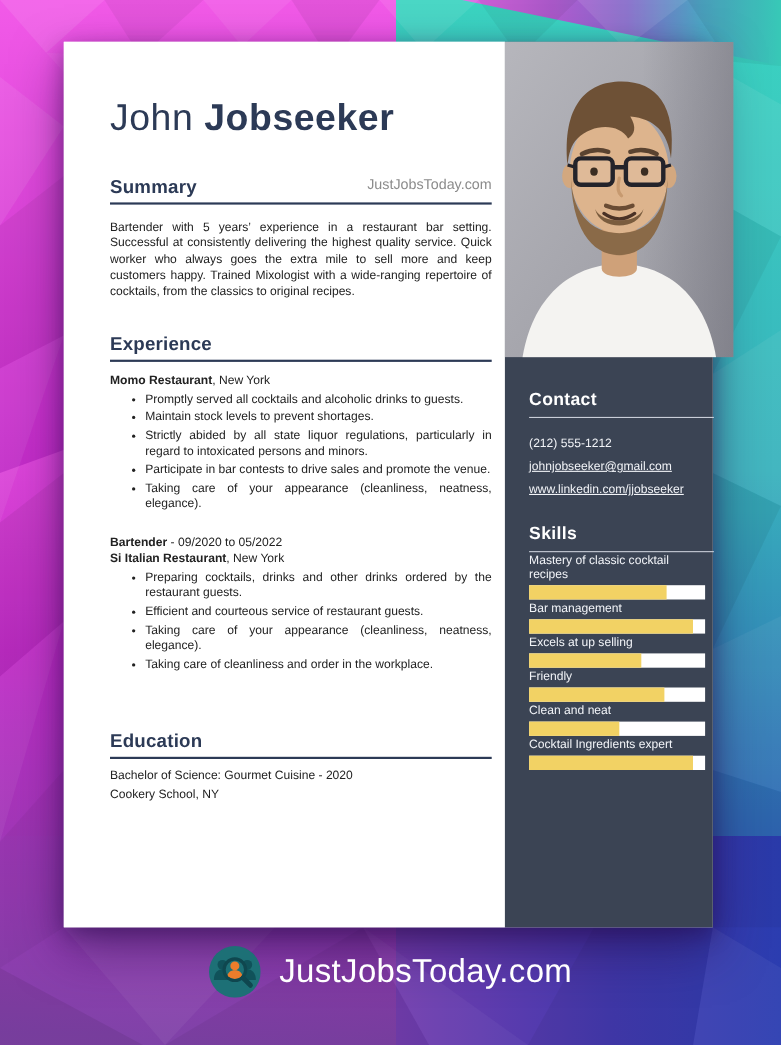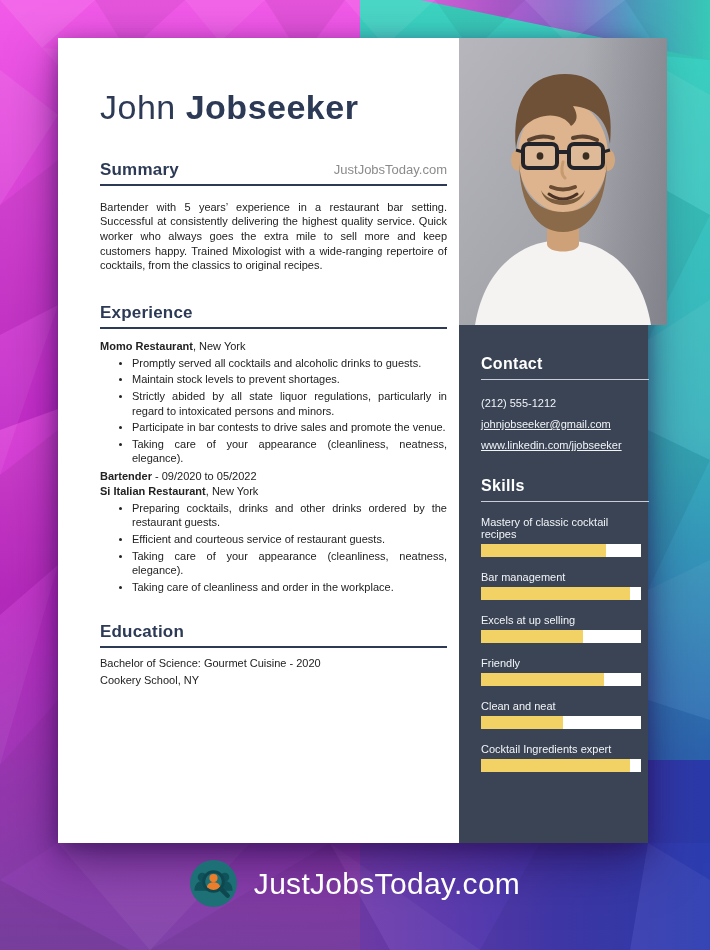--- a/index.html
+++ b/index.html
@@ -19,47 +19,47 @@
   }
   .main-col{width:456px;background:#ffffff;box-sizing:border-box;padding:52px 12px 16px 42px;color:#1f1f1f;}
   .side-col{width:189px;background:#3b4454;display:flex;flex-direction:column;}
 
   
   .name{font-size:34px;color:#2c3a56;letter-spacing:.5px;line-height:1.05;white-space:nowrap;}
   .name .first{font-weight:400;}
   .name .last{font-weight:800;}
 
   .sec{margin-top:30px;}
-  .sec-head-row{display:flex;align-items:center;justify-content:space-between;
+  .sec-head-row{display:flex;align-items:flex-start;justify-content:space-between;
     border-bottom:2px solid #2c3a56;padding-bottom:4px;}
   .sec-title{font-size:17px;font-weight:800;color:#2c3a56;letter-spacing:.2px;}
   .watermark{font-size:13px;color:#8b8b8b;font-weight:400;}
   .body-text{font-size:11px;line-height:1.33;text-align:justify;margin-top:14px;color:#222;}
 
   .job{margin-top:10px;}
-  .job + .job{margin-top:3px;}
+  .job + .job{margin-top:20px;}
   .job-line{font-size:11px;line-height:1.35;color:#222;}
   .job-line b{font-weight:700;}
   ul.bullets{margin:2px 0 0 0;padding-left:32px;}
   ul.bullets li{font-size:11px;line-height:1.33;text-align:justify;margin-bottom:2px;color:#222;}
   ul.bullets li::marker{font-size:10px;}
 
   .edu-line{font-size:11px;line-height:1.4;margin-top:8px;color:#222;}
   .edu-line.second{margin-top:1px;}
 
   
   .photo-wrap{width:208px;height:287px;overflow:hidden;flex:none;}
   .photo-wrap svg{display:block;}
   .side-body{padding:30px 20px 0 22px;color:#eef1f5;}
   .side-sec-title{font-size:16px;font-weight:800;color:#ffffff;letter-spacing:.3px;
     border-bottom:1.5px solid #c9ced8;padding-bottom:6px;width:168px;}
   .contact-line{font-size:11px;margin-top:17px;color:#f2f4f8;}
   .contact-link{font-size:11px;margin-top:9px;color:#f2f4f8;text-decoration:underline;cursor:pointer;display:block;}
   .skills-sec{margin-top:26px;}
-  .skill{margin-top:14px;}
+  .skill{margin-top:2px;}
   .skill:first-of-type{margin-top:13px;}
   .skill-label{font-size:11px;color:#f2f4f8;margin-bottom:4px;}
   .skill-bar{width:160px;height:13px;background:#ffffff;}
   .skill-fill{height:100%;background:#f2d264;}
 
   
   .footer{position:absolute;left:0;top:860px;width:710px;display:flex;align-items:center;justify-content:center;gap:17px;}
   .footer-logo{width:47px;height:47px;flex:none;}
   .footer-brand{font-size:30px;color:#ffffff;font-weight:500;letter-spacing:.3px;}
 </style>
@@ -167,21 +167,21 @@
         <div class="job-line"><b>Si Italian Restaurant</b><span>, New York</span></div>
         <ul class="bullets">
           <li>Preparing cocktails, drinks and other drinks ordered by the restaurant guests.</li>
           <li>Efficient and courteous service of restaurant guests.</li>
           <li>Taking care of your appearance (cleanliness, neatness, elegance).</li>
           <li>Taking care of cleanliness and order in the workplace.</li>
         </ul>
       </div>
     </div>
 
-    <div class="sec" style="margin-top:28px;">
+    <div class="sec" style="margin-top:53px;">
       <div class="sec-head-row">
         <span class="sec-title">Education</span>
       </div>
       <div class="edu-line">Bachelor of Science: Gourmet Cuisine - 2020</div>
       <div class="edu-line second">Cookery School, NY</div>
     </div>
 
   </div>
 
   <div class="side-col">

